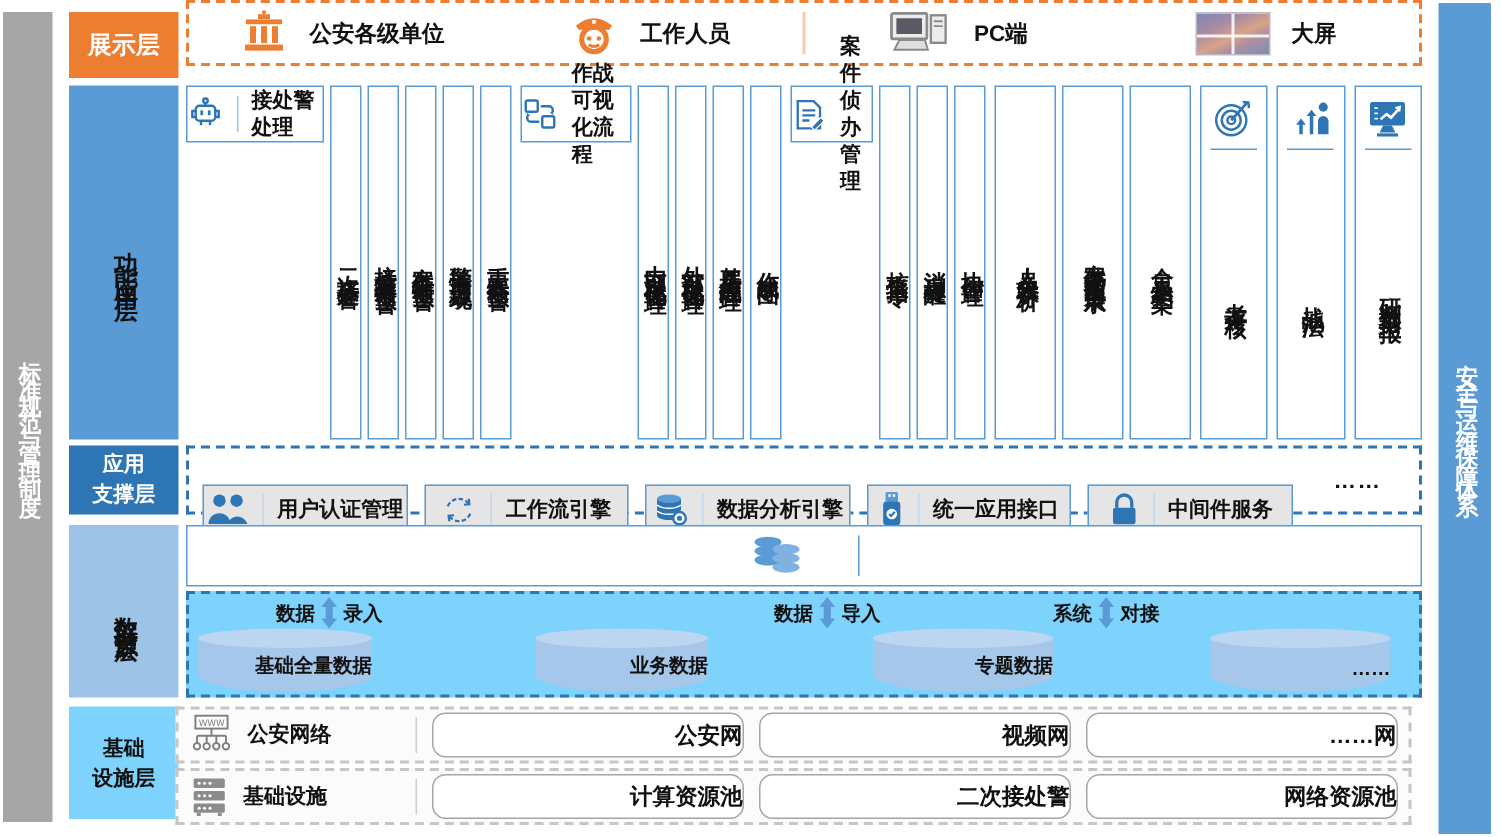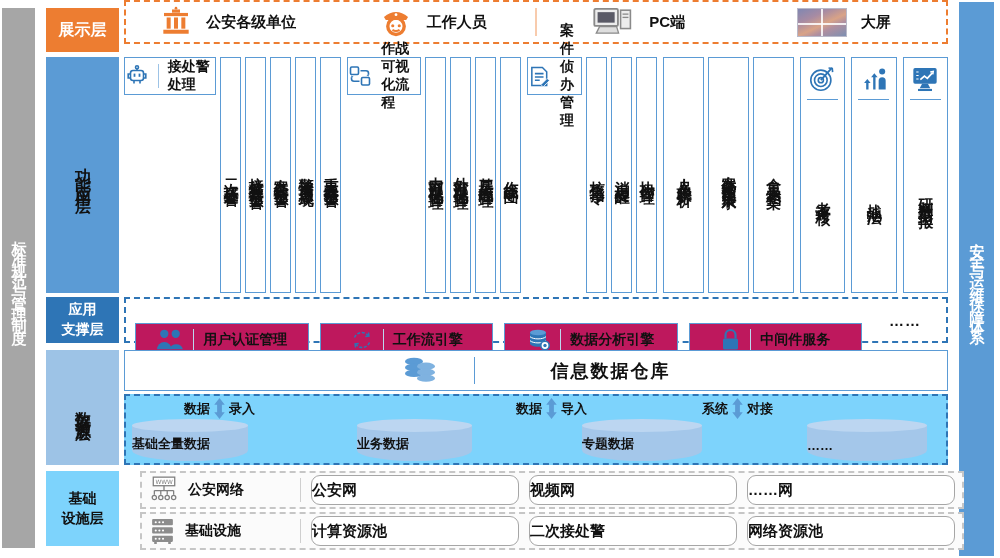--- a/index.html
+++ b/index.html
@@ -50,53 +50,53 @@
   .standalone { flex: 1 1 0; border: 1.5px solid #5B9BD5; background: #fff; display: flex;
                 flex-direction: column; align-items: center; padding-top: 7px; min-width: 0; }
   .standalone .icon-wrap { display: flex; justify-content: center; border-bottom: 1px solid #5B9BD5;
                            padding-bottom: 6px; width: 72%; }
   .standalone .vbox { flex: 1; display: flex; align-items: center; justify-content: center; }
 
   
   #support { position: absolute; left: 124px; top: 297px; width: 824px; height: 46px;
              border: 2px dashed #2E75B6; background: #fff; display: flex; align-items: center;
              gap: 11px; padding: 0 9px; }
-  .support-box { flex: 1 1 0; height: 33px; border: 1px solid #5B9BD5; background: #be185d;
+  .support-box { flex: 1 1 0; height: 33px; border: 1px solid #5B9BD5; background: #e5e5e5;
                  display: flex; align-items: center; justify-content: center; gap: 9px;
                  font-weight: bold; font-size: 14px; white-space: nowrap; margin-top: 39px; }
   .sb-div { width: 1px; height: 21px; background: #BDD7EE; }
   .support-ellipsis { width: 64px; text-align: center; font-weight: bold; font-size: 15px; letter-spacing: 1px; }
 
   
   #warehouse { position: absolute; left: 124px; top: 350px; width: 824px; height: 41px;
                border: 1.5px solid #5B9BD5; background: #fff; display: flex;
                align-items: center; justify-content: center; }
   #warehouse .wh-title { font-weight: bold; font-size: 18px; letter-spacing: 2px; margin-left: 76px; }
   #warehouse .wh-div { width: 1px; height: 27px; background: #5B9BD5; margin-left: 36px; }
   #data-dashed { position: absolute; left: 124px; top: 394px; width: 824px; height: 71px;
                  border: 2px dashed #2E75B6; background: #7dd3fc; }
   .flow { position: absolute; top: 2px; display: flex; align-items: center; gap: 4px;
           font-weight: bold; font-size: 13px; z-index: 3; }
   .cylinder { position: absolute; top: 23px; height: 42px; }
   .cyl-body { position: absolute; left: 0; right: 0; top: 6px; bottom: 0; background: #A4C7EA;
               border-radius: 0 0 50% 50% / 0 0 11px 11px; }
   .cyl-top  { position: absolute; left: 0; right: 0; top: 0; height: 13px; border-radius: 50%;
               background: #BCD6F1; }
-  .cyl-label { position: absolute; left: 0; right: 0; bottom: 8px; text-align: left;
+  .cyl-label { position: absolute; left: 0; right: 0; bottom: 8px; text-align: right;
                font-weight: bold; font-size: 13px; z-index: 2; }
 
   
-  .infra-row { position: absolute; left: 140px; width: 824px; height: 38px; border: 2px dashed #C6C6C6;
+  .infra-row { position: absolute; left: 117px; width: 824px; height: 38px; border: 2px dashed #C6C6C6;
                background: #FBFBFB; display: flex; align-items: center; padding: 0 7px; gap: 10px; }
   #infra-row-0 { top: 471px; } #infra-row-1 { top: 512px; }
   .infra-left { flex: none; width: 152px; display: flex; align-items: center; gap: 9px; }
   .infra-label { font-weight: bold; font-size: 14px; }
   .infra-div { width: 1px; height: 24px; background: #CFCFCF; margin-left: auto; }
   .infra-box { flex: 1 1 0; height: 30px; background: #fff; border: 1.5px solid #A6A6A6; border-radius: 9px;
-               display: flex; align-items: center; justify-content: flex-start; font-weight: bold; font-size: 15px; }
+               display: flex; align-items: center; justify-content: flex-end; font-weight: bold; font-size: 15px; }
 
   .icon { flex: none; display: inline-flex; }
 </style>
 </head>
 <body>
 
 <div class="page">
 
   <div class="side-bar" id="left-bar">
     <span class="side-vlabel">标准规范与管理制度</span>
@@ -359,20 +359,34 @@
         <svg width="24" height="24" viewBox="0 0 24 24">
           <path d="M3 4.5 v11 c0 1.8 3.6 3.2 8 3.2 s8 -1.4 8 -3.2 v-11 z" fill="#2E75B6"></path>
           <ellipse cx="11" cy="4.5" rx="8" ry="2.8" fill="#5B9BD5"></ellipse>
           <path d="M3 8.7 c1.6 1.4 4.6 2.2 8 2.2 s6.4 -0.8 8 -2.2 M3 12.7 c1.6 1.4 4.6 2.2 8 2.2 s6.4 -0.8 8 -2.2" stroke="#fff" stroke-width="1" fill="none"></path>
           <circle cx="18" cy="17.5" r="4.2" fill="#fff" stroke="#2E75B6" stroke-width="1.6"></circle>
           <circle cx="18" cy="17.5" r="1.7" fill="#2E75B6"></circle>
           </svg>
       </span>
       <span class="sb-div"></span>
       <span>数据分析引擎</span>
+    </div>
+    <div class="support-box">
+      <span class="icon">
+        <svg width="17" height="25" viewBox="0 0 16 24">
+          <rect x="4" y="1" width="8" height="6" rx="1" fill="#5B9BD5"></rect>
+          <rect x="5.8" y="2.4" width="1.6" height="1.6" fill="#fff"></rect>
+            <rect x="8.6" y="2.4" width="1.6" height="1.6" fill="#fff"></rect>
+          <rect x="2.5" y="6.8" width="11" height="15.5" rx="2.5" fill="#2E75B6"></rect>
+          <circle cx="8" cy="15" r="3.4" fill="#fff"></circle>
+          <path d="M6.3 15 l1.3 1.3 l2.4 -2.7" stroke="#2E75B6" stroke-width="1.4" fill="none"></path>
+          </svg>
+      </span>
+      <span class="sb-div"></span>
+      <span>统一应用接口</span>
     </div>
     <div class="support-box">
       <span class="icon">
         <svg width="21" height="24" viewBox="0 0 20 24">
           <path d="M5 10.5 V7 a5 5 0 0 1 10 0 v3.5" fill="none" stroke="#2E75B6" stroke-width="2.2"></path>
           <rect x="2.5" y="10.5" width="15" height="11" rx="1.5" fill="#2E75B6"></rect>
           </svg>
       </span>
       <span class="sb-div"></span>
       <span>中间件服务</span>
@@ -389,21 +403,20 @@
             <ellipse cx="10" cy="15" rx="7.5" ry="3"></ellipse>
         </g>
         <g fill="#7FB2E0">
           <ellipse cx="20" cy="9" rx="7.5" ry="3"></ellipse>
             <ellipse cx="20" cy="14" rx="7.5" ry="3"></ellipse>
             <ellipse cx="20" cy="19" rx="7.5" ry="3"></ellipse>
         </g>
         </svg>
     </span>
     <span class="wh-div"></span>
-    <span class="wh-title">信息数据仓库</span>
   </div>
 
   <div id="data-dashed">
     <div class="flow" style="left:58px">
       <span>数据</span>
       <span class="icon">
           <svg width="11" height="21" viewBox="0 0 11 22">
             <path d="M5.5 0 L11 7 H8 V15 H11 L5.5 22 L0 15 H3 V7 H0 Z" fill="#5B9BD5"></path>
           </svg>
         </span>

